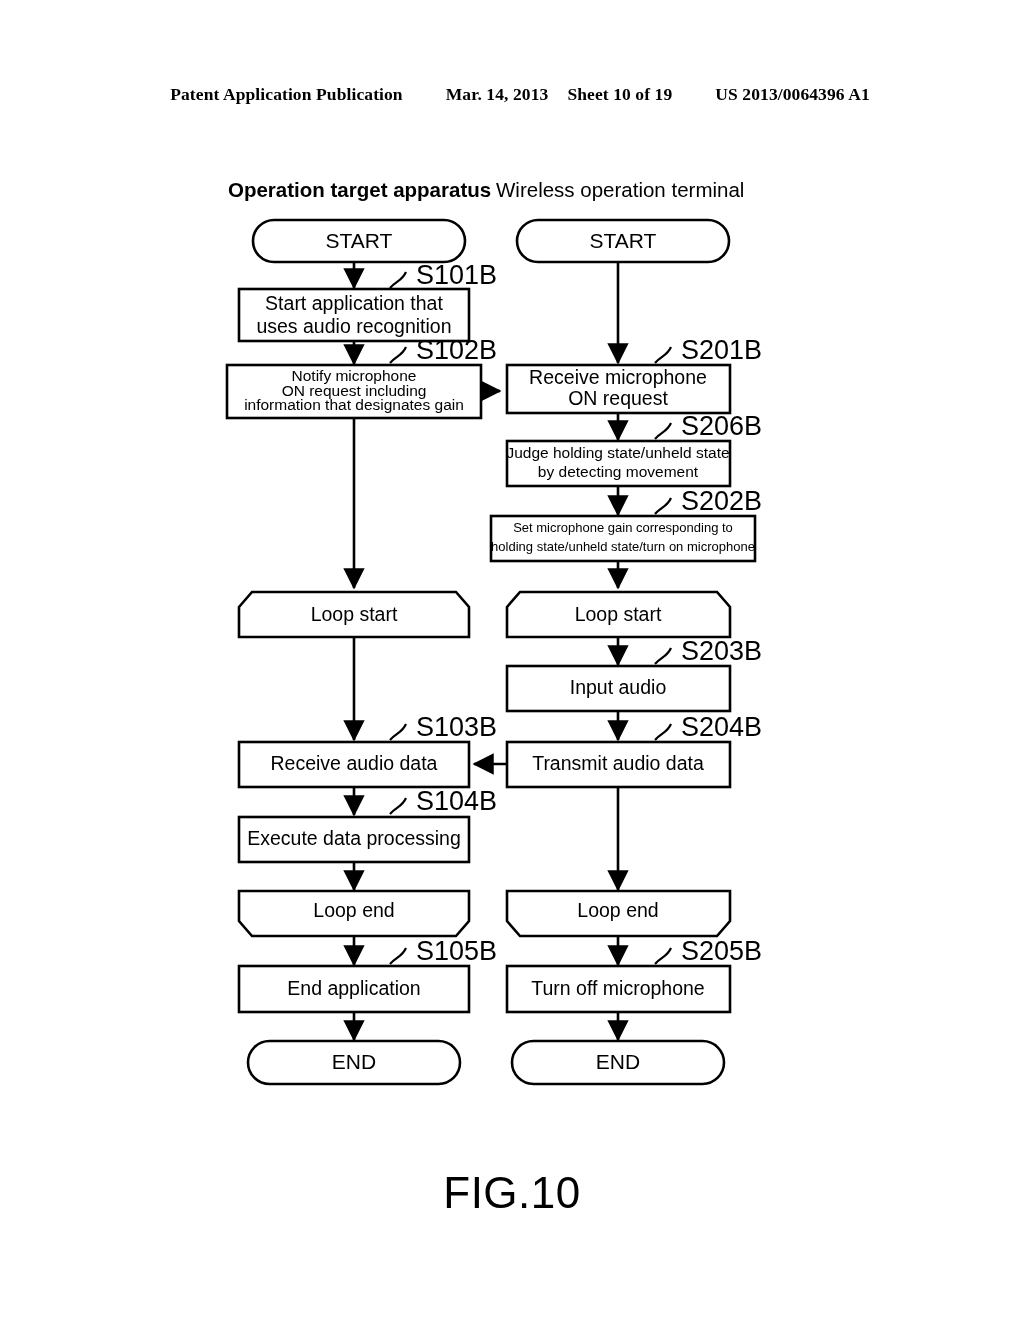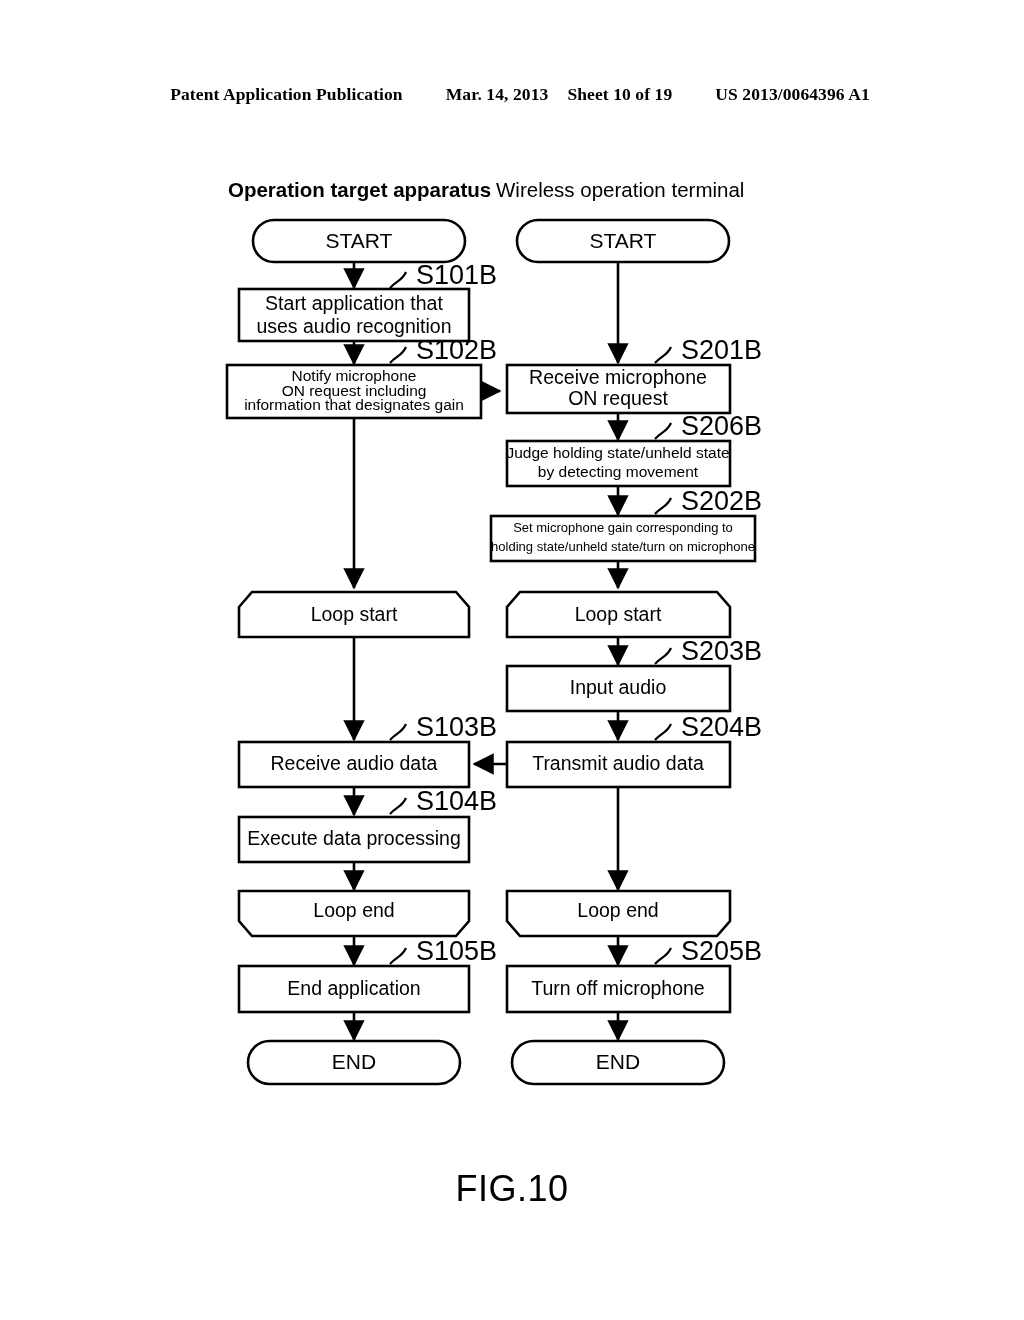--- a/index.html
+++ b/index.html
@@ -34,21 +34,21 @@
   #patent-header .gap-big { display: inline-block; width: 34px; }
   #patent-header .gap-mid { display: inline-block; width: 10px; }
 
   
   #fig-caption {
     position: absolute;
     left: 0;
     top: 1168px;
     width: 1024px;
     text-align: center;
-    font-size: 36px;
+    font-size: 44px;
     letter-spacing: 0.5px;
   }
 
   
   .col-title {
     position: absolute;
     font-size: 20.5px;
     white-space: nowrap;
   }
   #col-title-left  { left: 228px; top: 178px; font-weight: bold; }

